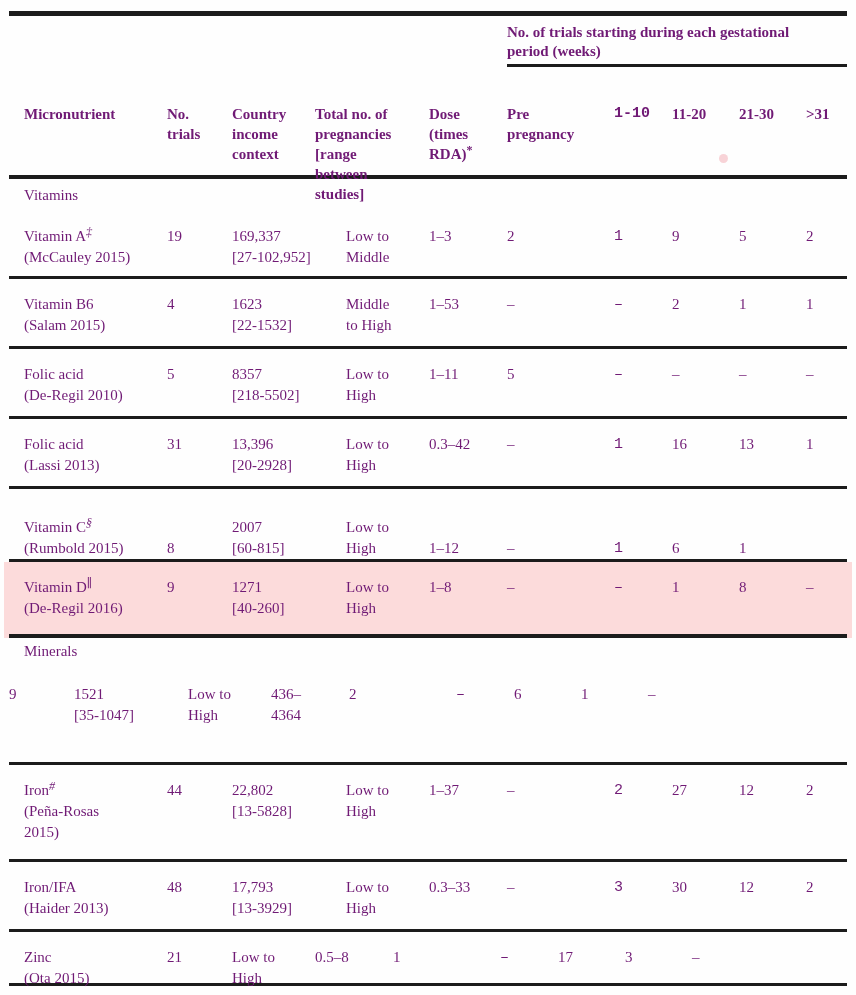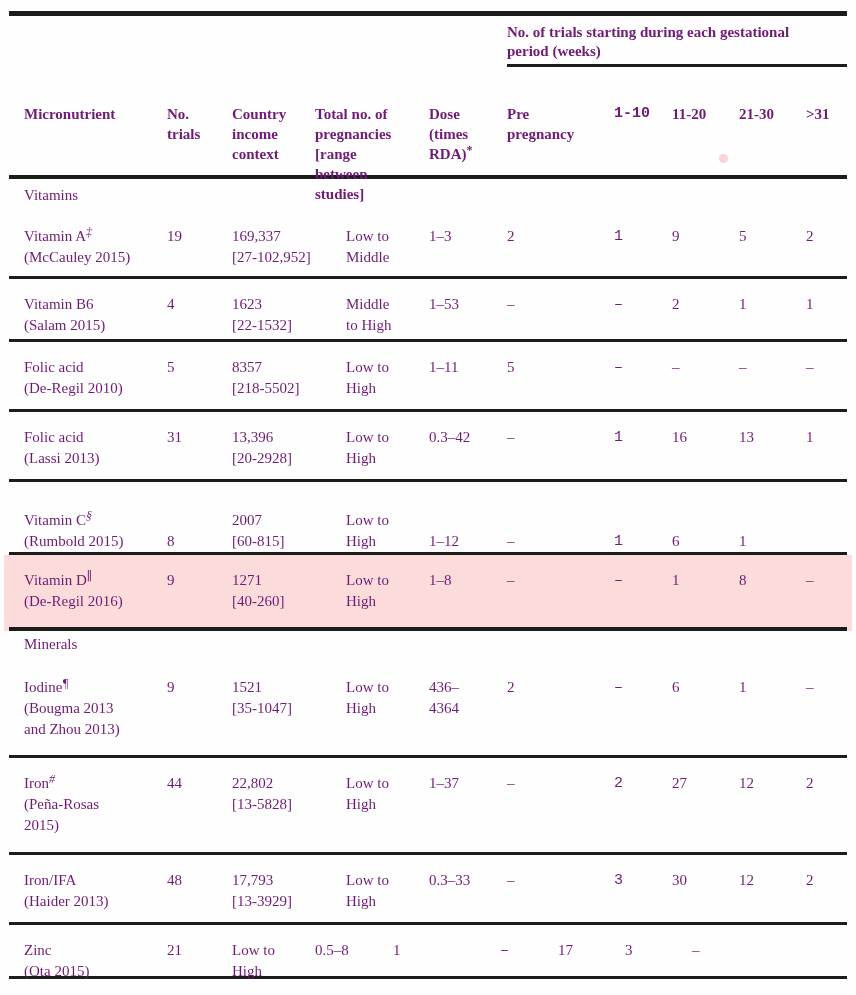--- a/index.html
+++ b/index.html
@@ -33,21 +33,21 @@
   .c-w3 { width:67px; }
   .c-w4 { width:41px; padding-right:0; }
 
   .sec { height:32px; padding-top:8px; padding-left:15px; box-sizing:border-box; font-weight:normal; }
   .sec2 { height:31px; padding-top:5px; }
 
   .row {
     display:flex; box-sizing:border-box; padding-top:15px;
     border-bottom:3px solid #1c1c1c; line-height:21px;
   }
-  .r0 { height:68px; } .r1 { height:63px; } .r2 { height:70px; } .r3 { height:70px; }
+  .r0 { height:68px; } .r1 { height:70px; } .r2 { height:70px; } .r3 { height:70px; }
   .r4 { height:73px;align-items:flex-end; }
   .r5 { height:76px; border-bottom-width:4px; background:var(--hl,#fcdbdb);
         box-shadow:-5px 0 0 var(--hl,#fcdbdb), 5px 0 0 var(--hl,#fcdbdb); }
   .r6 { height:96px; } .r7 { height:97px; } .r8 { height:70px; } .r9 { height:54px; border-bottom-width:3px; }
 
   sup.fn { font-style:italic; font-size:12px; line-height:0; vertical-align:5px; }
   sup.star { font-size:12px; line-height:0; vertical-align:5px; }
 
   .pink-dot {
     position:absolute; left:719px; top:154px; width:9px; height:9px;
@@ -177,22 +177,20 @@
       <div class="c c-pr">–</div>
       <div class="c c-w1">–</div>
       <div class="c c-w2">1</div>
       <div class="c c-w3">8</div>
       <div class="c c-w4">–</div>
     </div>
 
     <div class="sec sec2">Minerals</div>
 
     <div class="row r6">
-      <div class="c c-name"><span>Iodine</span><sup class="fn">¶</sup><br><span>(Bougma 2013
-and Zhou 2013)</span></div>
       <div class="c c-tr">9</div>
       <div class="c c-pg">1521
 [35-1047]</div>
       <div class="c c-in">Low to
 High</div>
       <div class="c c-do">436–
 4364</div>
       <div class="c c-pr">2</div>
       <div class="c c-w1">–</div>
       <div class="c c-w2">6</div>

